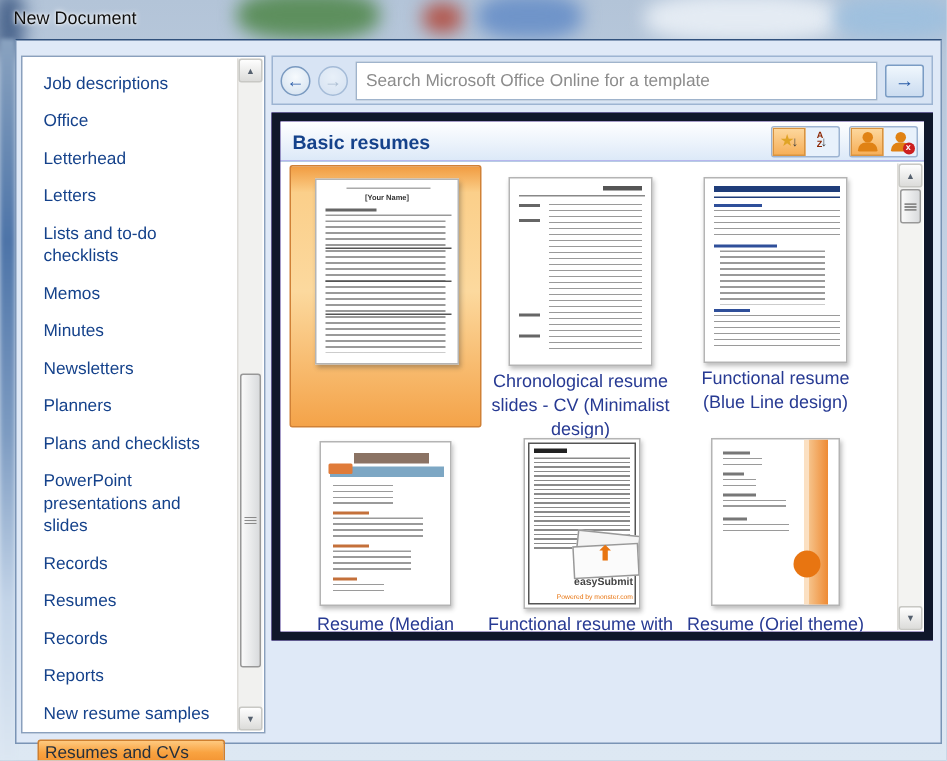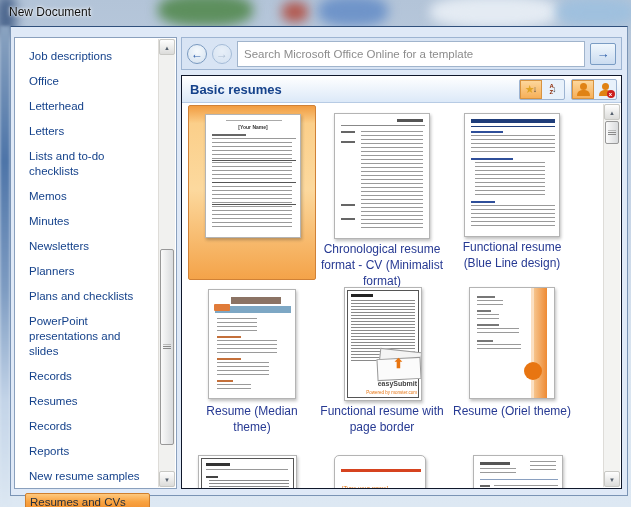--- a/index.html
+++ b/index.html
@@ -35,22 +35,22 @@
               background:#d8e4f4;display:flex;align-items:center;padding:0 5px;gap:5px;}
   .nav-btn{width:20px;height:20px;border-radius:50%;border:1px solid #7a9ac0;
            background:radial-gradient(circle at 50% 35%,#f6fafd,#d2e0ef);
            color:#2a5ca8;font-size:12px;line-height:18px;text-align:center;font-weight:bold;}
   .nav-btn.disabled{opacity:.55;color:#8aa0b8;}
   .search-input{flex:1;height:21px;border:1px solid #a0b4cc;padding:12px 6px;font-size:11.5px;color:#444;background:#fff;}
   .search-input::placeholder{color:#8c8c8c;}
   .go-btn{width:26px;height:22px;border:1px solid #7a9cc4;border-radius:2px;
           background:linear-gradient(180deg,#f0f7fd,#cbdcf0);color:#2a5ca8;
           font-size:13px;font-weight:bold;line-height:20px;text-align:center;}
-  .tmpl-panel{position:absolute;left:0;top:38px;width:441px;height:414px;
-              border:1px solid #0f172a;background:#8b5cf6;}
+  .tmpl-panel{position:absolute;left:0;top:38px;width:441px;height:352px;
+              border:6px solid #0f172a;background:#8b5cf6;}
   .panel-header{position:absolute;left:0;top:0;right:0;height:27px;
                 background:linear-gradient(180deg,#ffffff,#dce9f8);border-bottom:1px solid #b7cbe4;
                 display:flex;align-items:center;padding:0 4px 0 8px;}
   .section-title{font-size:13px;font-weight:bold;color:#15428b;}
   .toolbar{margin-left:auto;display:flex;gap:6px;}
   .tb-group{display:flex;border:1px solid #9db4d2;background:#e8f1fb;border-radius:2px;}
   .tb-btn{width:22px;height:19px;position:relative;display:flex;align-items:center;justify-content:center;}
   .tb-btn.active{background:linear-gradient(180deg,#fdd9a0,#f6ad55);box-shadow:inset 0 0 0 1px #d89340;}
   .ic-star{color:#e0a426;font-size:11px;line-height:11px;}
   .ic-dn{color:#3a3a3a;font-size:9px;line-height:9px;margin-left:-2px;}
@@ -184,21 +184,21 @@
           <div class="cell" style="left:136px;top:2px;height:175px;">
             <div class="page" style="left:16px;top:8px;width:96px;height:126px;">
               <div class="bar" style="right:6px;top:5px;width:26px;height:3px;background:#555;"></div>
               <div class="bar" style="left:6px;top:11px;width:84px;height:1px;background:#888;"></div>
               <div class="bar" style="left:6px;top:17px;width:14px;height:2px;background:#666;"></div>
               <div class="bar" style="left:6px;top:27px;width:14px;height:2px;background:#666;"></div>
               <div class="bar" style="left:6px;top:90px;width:14px;height:2px;background:#666;"></div>
               <div class="bar" style="left:6px;top:104px;width:14px;height:2px;background:#666;"></div>
               <div class="ln" style="left:26px;top:17px;width:62px;height:100px;"></div>
             </div>
-            <div class="caption" style="top:136px;">Chronological resume format - CV (Minimalist format)</div>
+            <div class="caption" style="top:136px;">Chronological resume slides - CV (Minimalist design)</div>
           </div>
 
           <div class="cell" style="left:266px;top:2px;height:175px;">
             <div class="page" style="left:16px;top:8px;width:96px;height:124px;">
               <div class="bar" style="left:6px;top:5px;width:84px;height:4px;background:#1f3d7a;"></div>
               <div class="bar" style="left:6px;top:12px;width:84px;height:1px;background:#1f3d7a;"></div>
               <div class="bar" style="left:6px;top:17px;width:32px;height:2px;background:#2f4f9a;"></div>
               <div class="ln" style="left:6px;top:21px;width:84px;height:20px;"></div>
               <div class="bar" style="left:6px;top:44px;width:42px;height:2px;background:#2f4f9a;"></div>
               <div class="ln" style="left:10px;top:48px;width:70px;height:36px;"></div>

